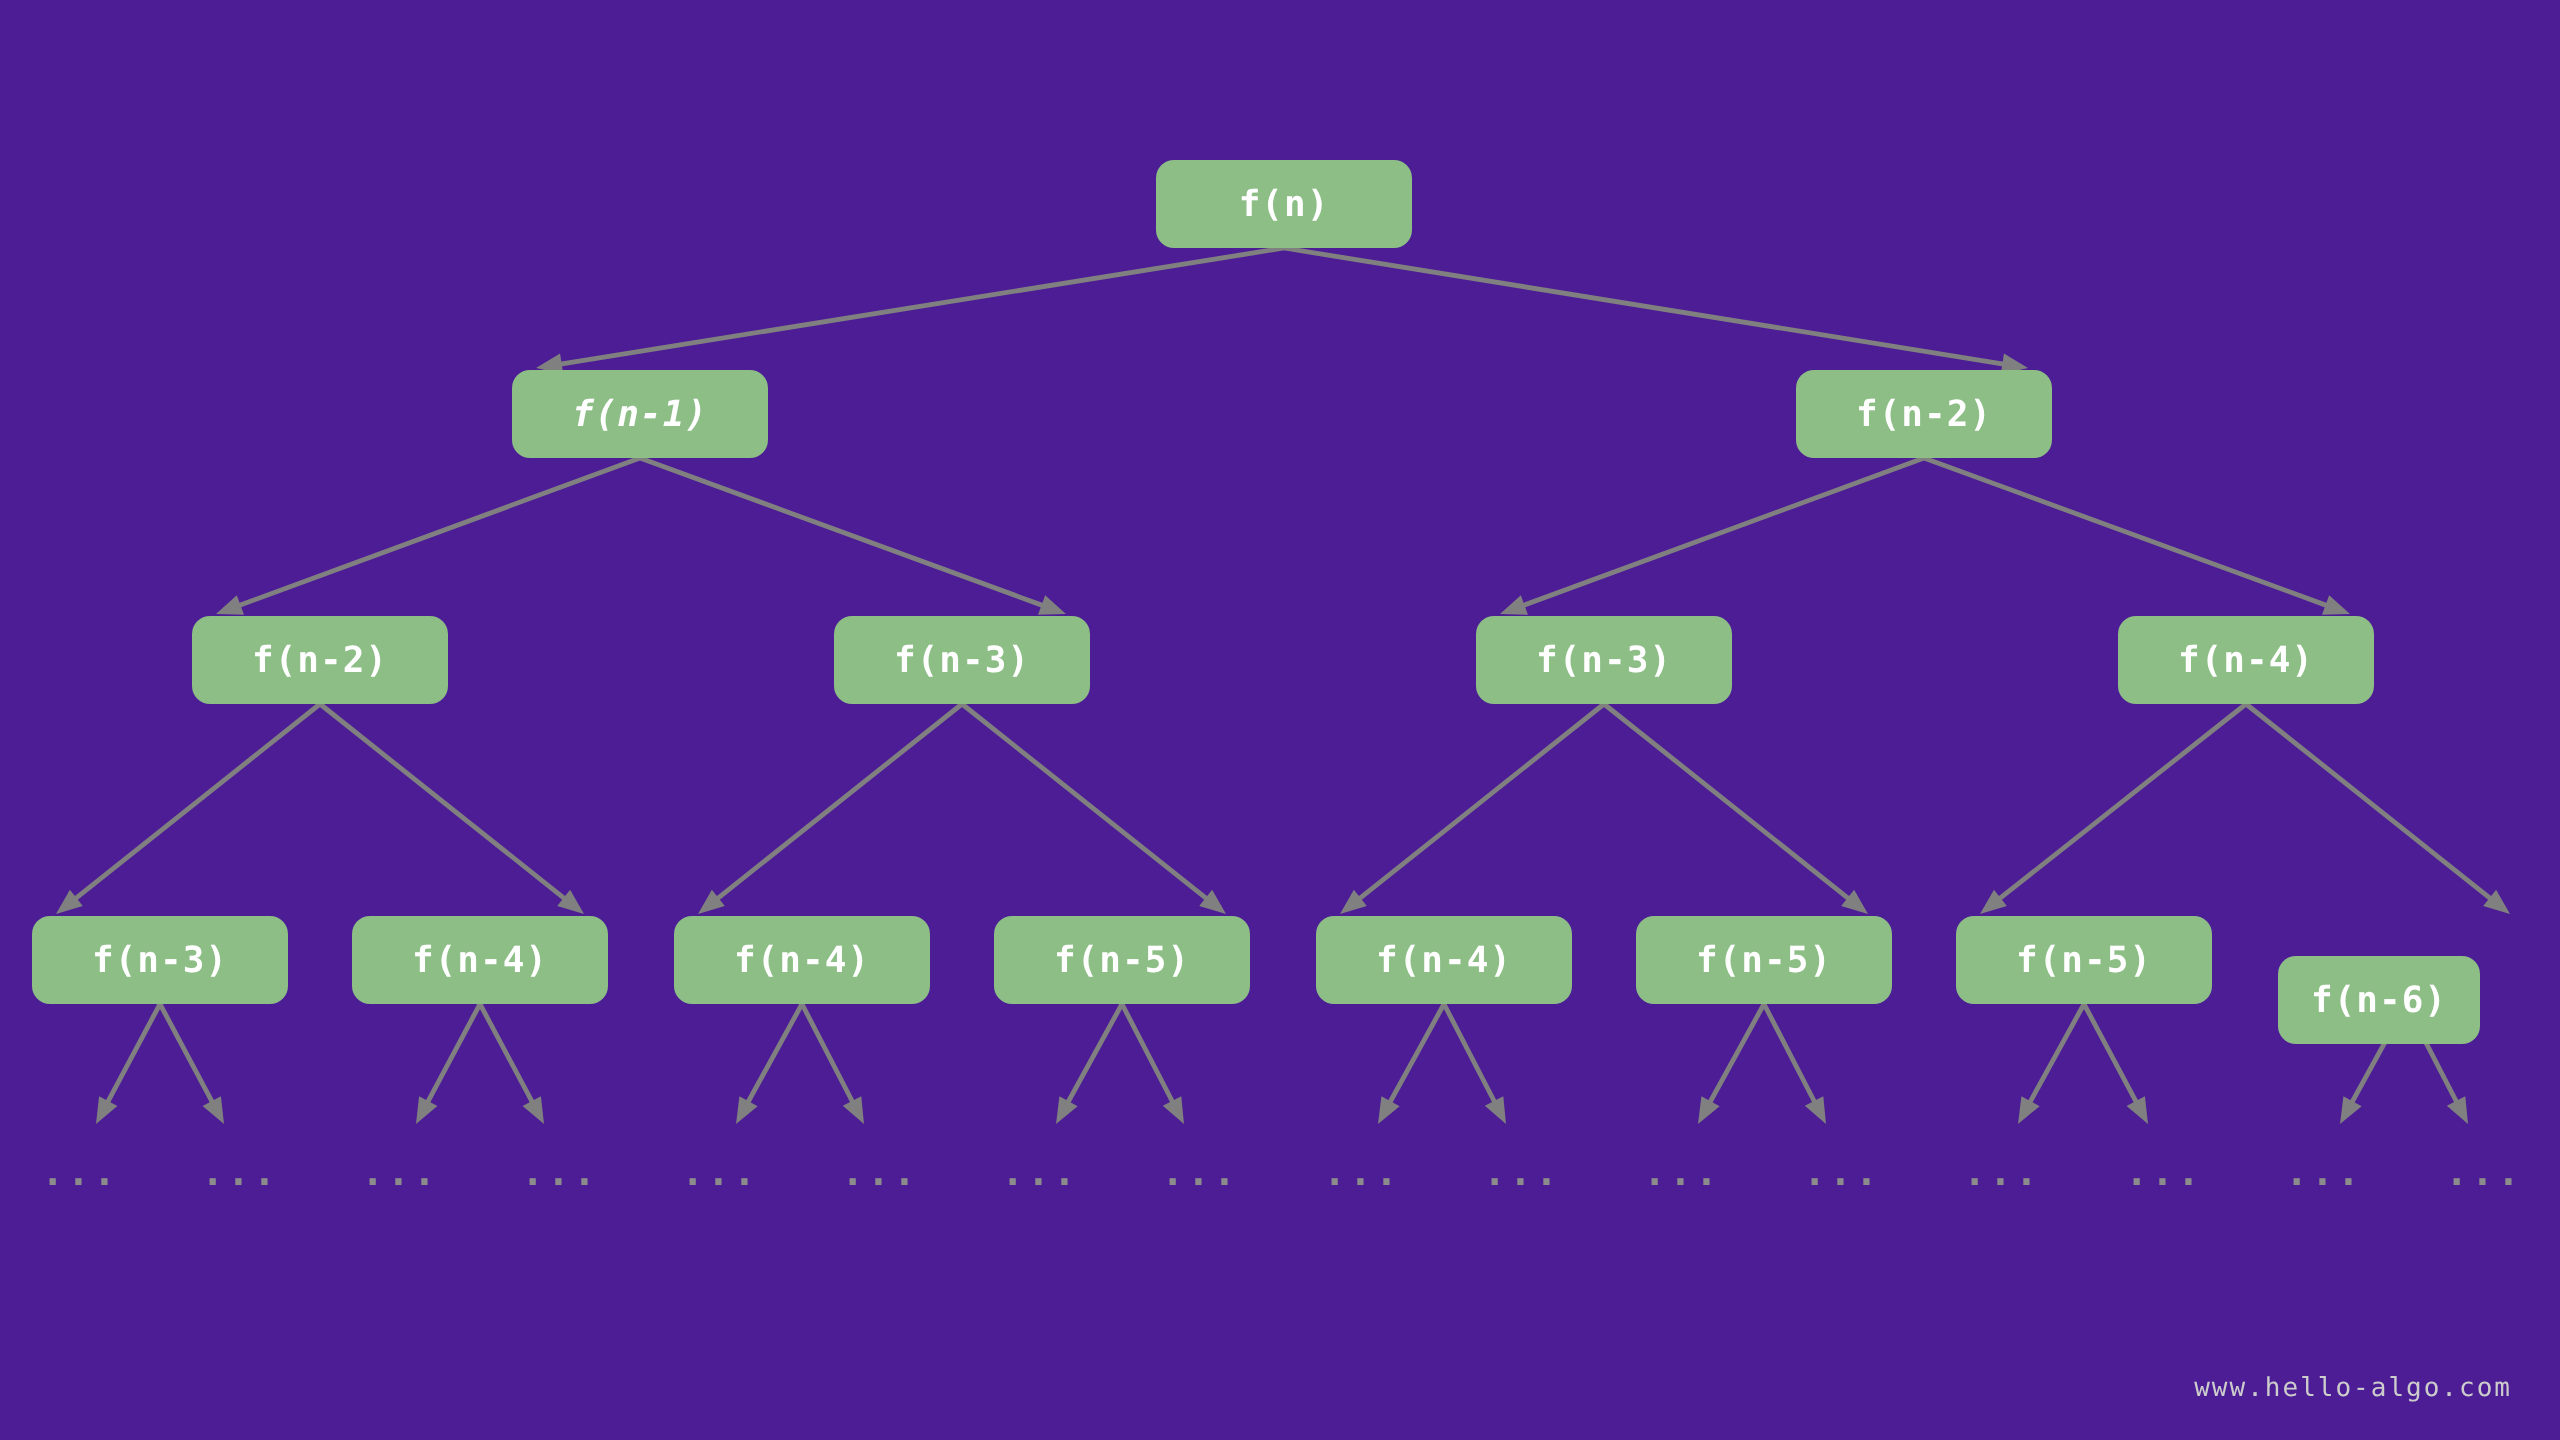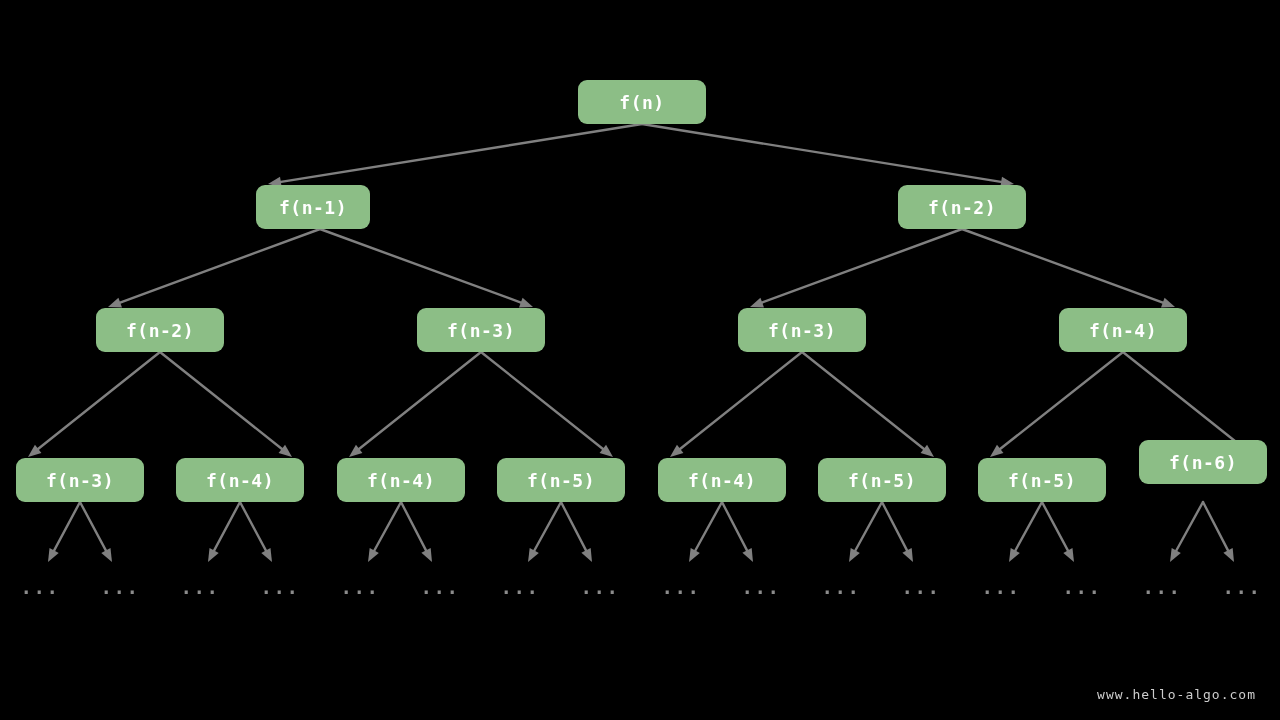--- a/index.html
+++ b/index.html
@@ -4,21 +4,21 @@
 <style>
   html, body {
     margin: 0;
     padding: 0;
     background: #ffffff;
   }
   #canvas {
     position: relative;
     width: 1280px;
     height: 720px;
-    background: #000000;
+    background: #4c1d95;
     overflow: hidden;
     font-family: "DejaVu Sans Mono", "Liberation Mono", monospace;
   }
   #edge-layer {
     position: absolute;
     left: 0;
     top: 0;
     width: 1280px;
     height: 720px;
     pointer-events: none;
@@ -190,21 +190,21 @@
       <g>
         <line x1="1203" y1="502" x2="1229.4097994812366" y2="553.1157409314256" stroke="#808080" stroke-width="2.4" stroke-linecap="round"></line>
         <polygon points="1234,562 1223.412924609949,552.8373674806104 1232.652554041266,548.0635589410964" fill="#808080"></polygon>
       </g>
     </svg>
 
   <div id="node-layer">
       <div class="node" style="left: 578px; top: 80px; width: 128px; background: rgb(140, 190, 134); color: rgb(255, 255, 255);">
         <span>f(n)</span>
       </div>
-      <div class="node" style="left: 256px; top: 185px; width: 114px; background: rgb(140, 190, 134); color: rgb(255, 255, 255);">
+      <div class="node" style="left: 256px; top: 185px; width: 128px; background: rgb(140, 190, 134); color: rgb(255, 255, 255); font-style: italic;">
         <span>f(n-1)</span>
       </div>
       <div class="node" style="left: 898px; top: 185px; width: 128px; background: rgb(140, 190, 134); color: rgb(255, 255, 255);">
         <span>f(n-2)</span>
       </div>
       <div class="node" style="left: 96px; top: 308px; width: 128px; background: rgb(140, 190, 134); color: rgb(255, 255, 255);">
         <span>f(n-2)</span>
       </div>
       <div class="node" style="left: 417px; top: 308px; width: 128px; background: rgb(140, 190, 134); color: rgb(255, 255, 255);">
         <span>f(n-3)</span>
@@ -229,21 +229,21 @@
       </div>
       <div class="node" style="left: 658px; top: 458px; width: 128px; background: rgb(140, 190, 134); color: rgb(255, 255, 255);">
         <span>f(n-4)</span>
       </div>
       <div class="node" style="left: 818px; top: 458px; width: 128px; background: rgb(140, 190, 134); color: rgb(255, 255, 255);">
         <span>f(n-5)</span>
       </div>
       <div class="node" style="left: 978px; top: 458px; width: 128px; background: rgb(140, 190, 134); color: rgb(255, 255, 255);">
         <span>f(n-5)</span>
       </div>
-      <div class="node" style="left: 1139px; top: 440px; width: 128px; background: rgb(140, 190, 134); color: rgb(255, 255, 255);">
+      <div class="node" style="left: 1139px; top: 478px; width: 101px; background: rgb(140, 190, 134); color: rgb(255, 255, 255);">
         <span>f(n-6)</span>
       </div>
     </div>
 
   <div id="watermark">www.hello-algo.com</div>
 
 <div class="ellipsis" style="left: 40px; top: 587px; color: rgb(140, 140, 140);">...</div>
     <div class="ellipsis" style="left: 120px; top: 587px; color: rgb(140, 140, 140);">...</div>
     <div class="ellipsis" style="left: 200px; top: 587px; color: rgb(140, 140, 140);">...</div>
     <div class="ellipsis" style="left: 280px; top: 587px; color: rgb(140, 140, 140);">...</div>

